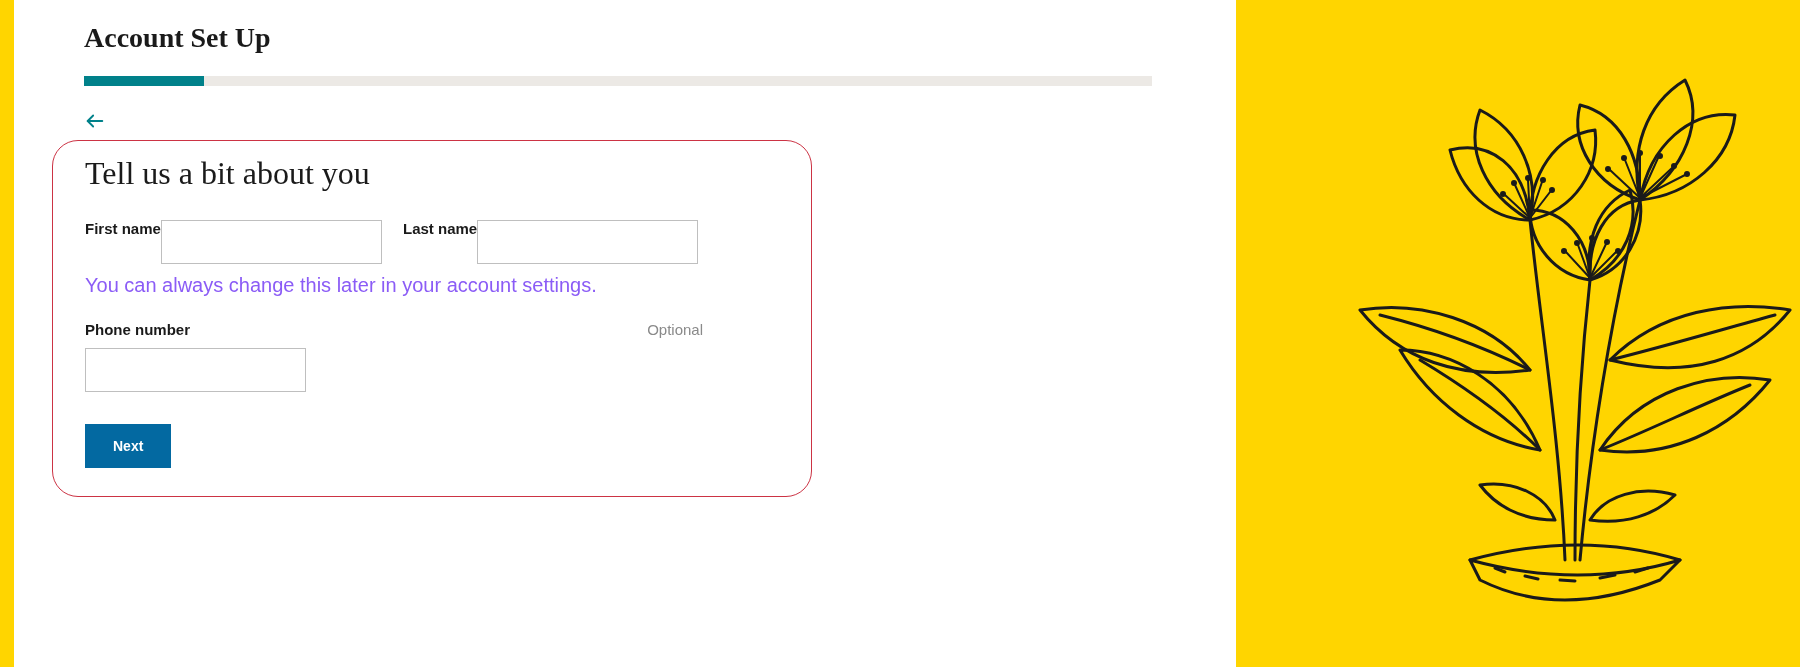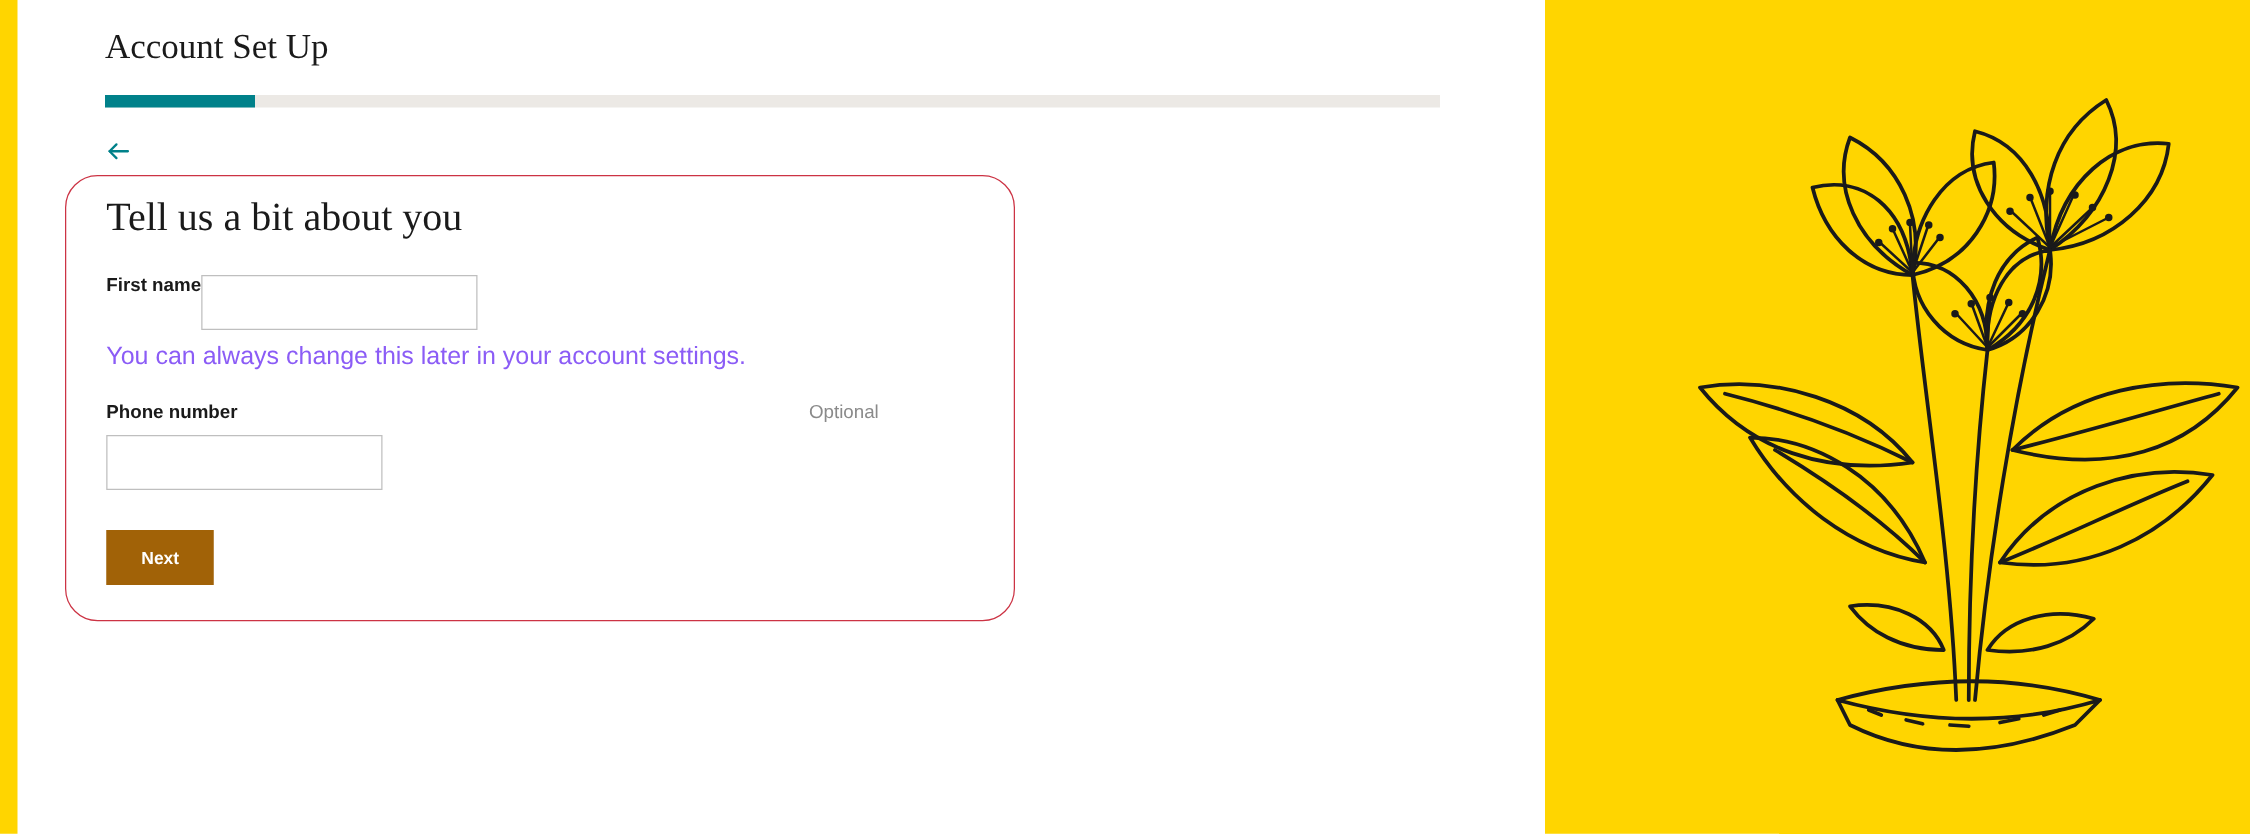--- a/index.html
+++ b/index.html
@@ -34,21 +34,21 @@
     .main {
       position: absolute;
       left: 84px;
       top: 22px;
       width: 1070px;
     }
     .page-title {
       font-family: Georgia, "Times New Roman", serif;
       font-size: 28px;
       color: #1a1a1a;
-      font-weight: 400;
+      font-weight: 700;
       margin-bottom: 22px;
     }
     .progress-track {
       width: 1068px;
       height: 10px;
       background: #ece9e5;
       position: relative;
       margin-bottom: 24px;
     }
     .progress-fill {
@@ -107,21 +107,21 @@
       outline: none;
       background: #fff;
     }
     .helper {
       font-size: 20px;
       color: #8b5cf6;
       margin-top: -10px;
       margin-bottom: 24px;
     }
     .next-btn {
-      background: #a16207;
+      background: #0369a1;
       color: #fff;
       border: none;
       padding: 14px 28px;
       font-size: 14px;
       font-weight: 600;
       cursor: pointer;
       margin-top: 12px;
     }
   </style>
 </head>
@@ -142,20 +142,24 @@
       <polyline points="10 18 4 12 10 6"></polyline>
     </svg>
   </span>
 
   <div class="form-box">
     <h2 class="form-heading">Tell us a bit about you</h2>
 
     <div class="row">
       <div class="field half">
         <label>First name</label>
+        <input type="text" value="" style="">
+      </div>
+      <div class="field half">
+        <label>Last name</label>
         <input type="text" value="" style="">
       </div>
     </div>
 
     <div class="helper">You can always change this later in your account settings.</div>
 
     <div class="row" style="flex-direction:column; gap:0;">
       <div class="label-row">
         <span class="lbl">Phone number</span>
         <span class="opt">Optional</span>

